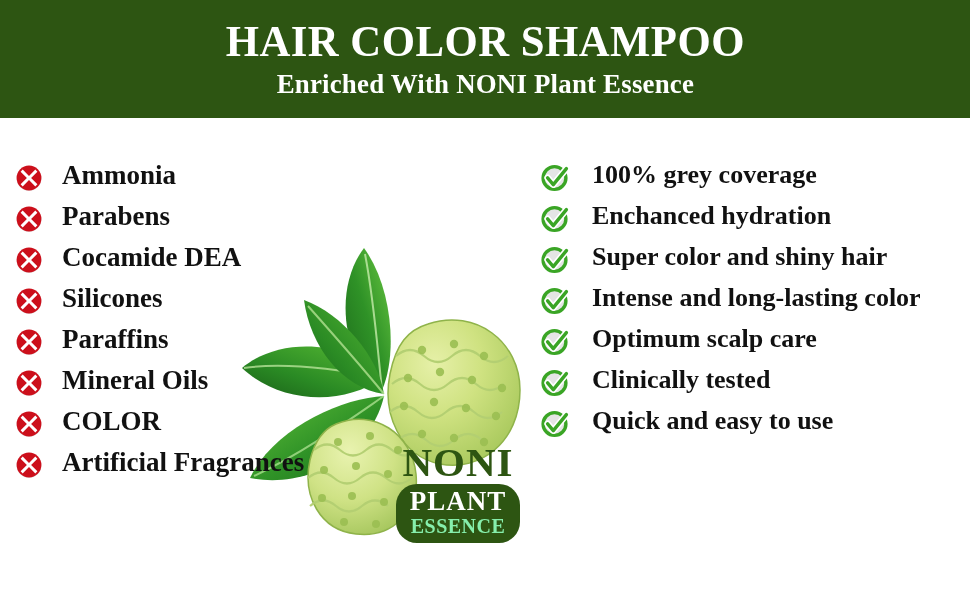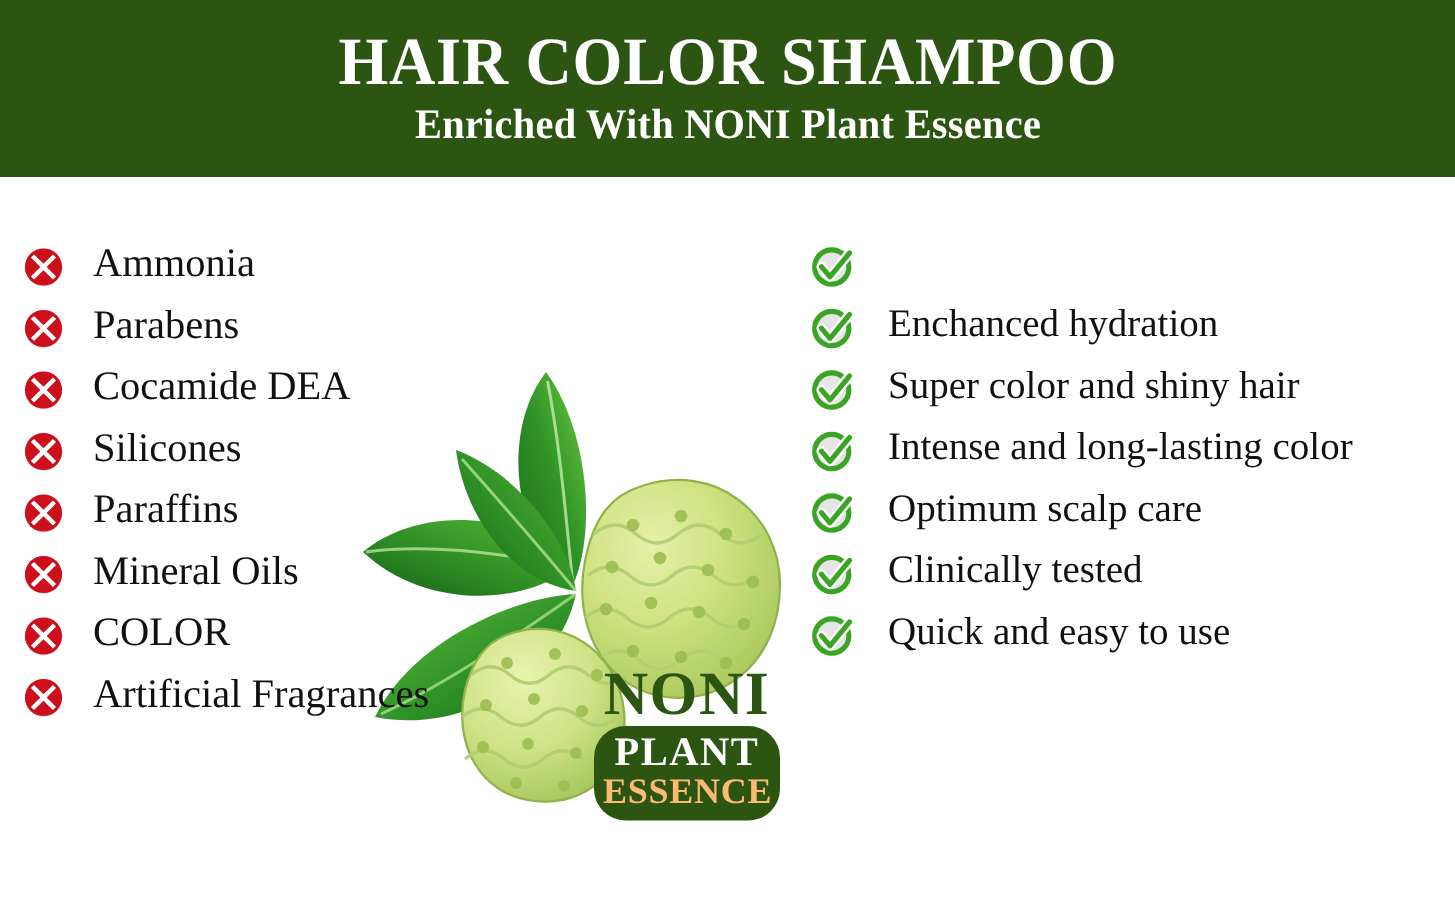--- a/index.html
+++ b/index.html
@@ -71,21 +71,21 @@
 
   .bullet-icon {
     flex: 0 0 auto;
     width: 30px;
     height: 30px;
     margin-top: 3px;
     position: relative;
   }
   .bullet-label {
     font-family: "Liberation Serif", "DejaVu Serif", serif;
-    font-weight: normal;
+    font-weight: bold;
     font-size: 27px;
     line-height: 1.16;
     color: #111111;
     padding-left: 18px;
   }
   .col-right .bullet-label {
     padding-left: 22px;
     font-size: 26px;
   }
 
@@ -115,23 +115,23 @@
     font-family: "Liberation Serif", "DejaVu Serif", serif;
     font-weight: bold;
     font-size: 27px;
     line-height: 1.02;
     color: #ffffff;
     letter-spacing: 1px;
   }
   .noni-essence {
     font-family: "Liberation Serif", "DejaVu Serif", serif;
     font-weight: bold;
-    font-size: 24px;
+    font-size: 20px;
     line-height: 1.05;
-    color: #fdba74;
+    color: #86efac;
     letter-spacing: 0.5px;
   }
 
   
   .plant-art {
     position: absolute;
     left: 232px;
     top: 238px;
     width: 300px;
     height: 300px;
@@ -341,20 +341,21 @@
 
     <div class="bullet-row">
       <span class="bullet-icon">
         <svg viewBox="0 0 30 30" width="30" height="30" xmlns="http://www.w3.org/2000/svg">
           <circle cx="14.5" cy="15.8" r="11.4" fill="#000" opacity="0.10"></circle>
           <circle cx="14.5" cy="15" r="11.4" fill="none" stroke="#3aa525" stroke-width="3.4"></circle>
           <path d="M7.6 14.8 L13.3 21.6 L26.4 5.6" fill="none" stroke="#ffffff" stroke-width="6.6" stroke-linecap="round" stroke-linejoin="round"></path>
           <path d="M7.6 14.8 L13.3 21.6 L26.4 5.6" fill="none" stroke="#3aa525" stroke-width="3.4" stroke-linecap="round" stroke-linejoin="round"></path>
         </svg>
       </span>
+      <span class="bullet-label">100% grey coverage</span>
     </div>
 
     <div class="bullet-row">
       <span class="bullet-icon">
         <svg viewBox="0 0 30 30" width="30" height="30" xmlns="http://www.w3.org/2000/svg">
           <circle cx="14.5" cy="15.8" r="11.4" fill="#000" opacity="0.10"></circle>
           <circle cx="14.5" cy="15" r="11.4" fill="none" stroke="#3aa525" stroke-width="3.4"></circle>
           <path d="M7.6 14.8 L13.3 21.6 L26.4 5.6" fill="none" stroke="#ffffff" stroke-width="6.6" stroke-linecap="round" stroke-linejoin="round"></path>
           <path d="M7.6 14.8 L13.3 21.6 L26.4 5.6" fill="none" stroke="#3aa525" stroke-width="3.4" stroke-linecap="round" stroke-linejoin="round"></path>
         </svg>

